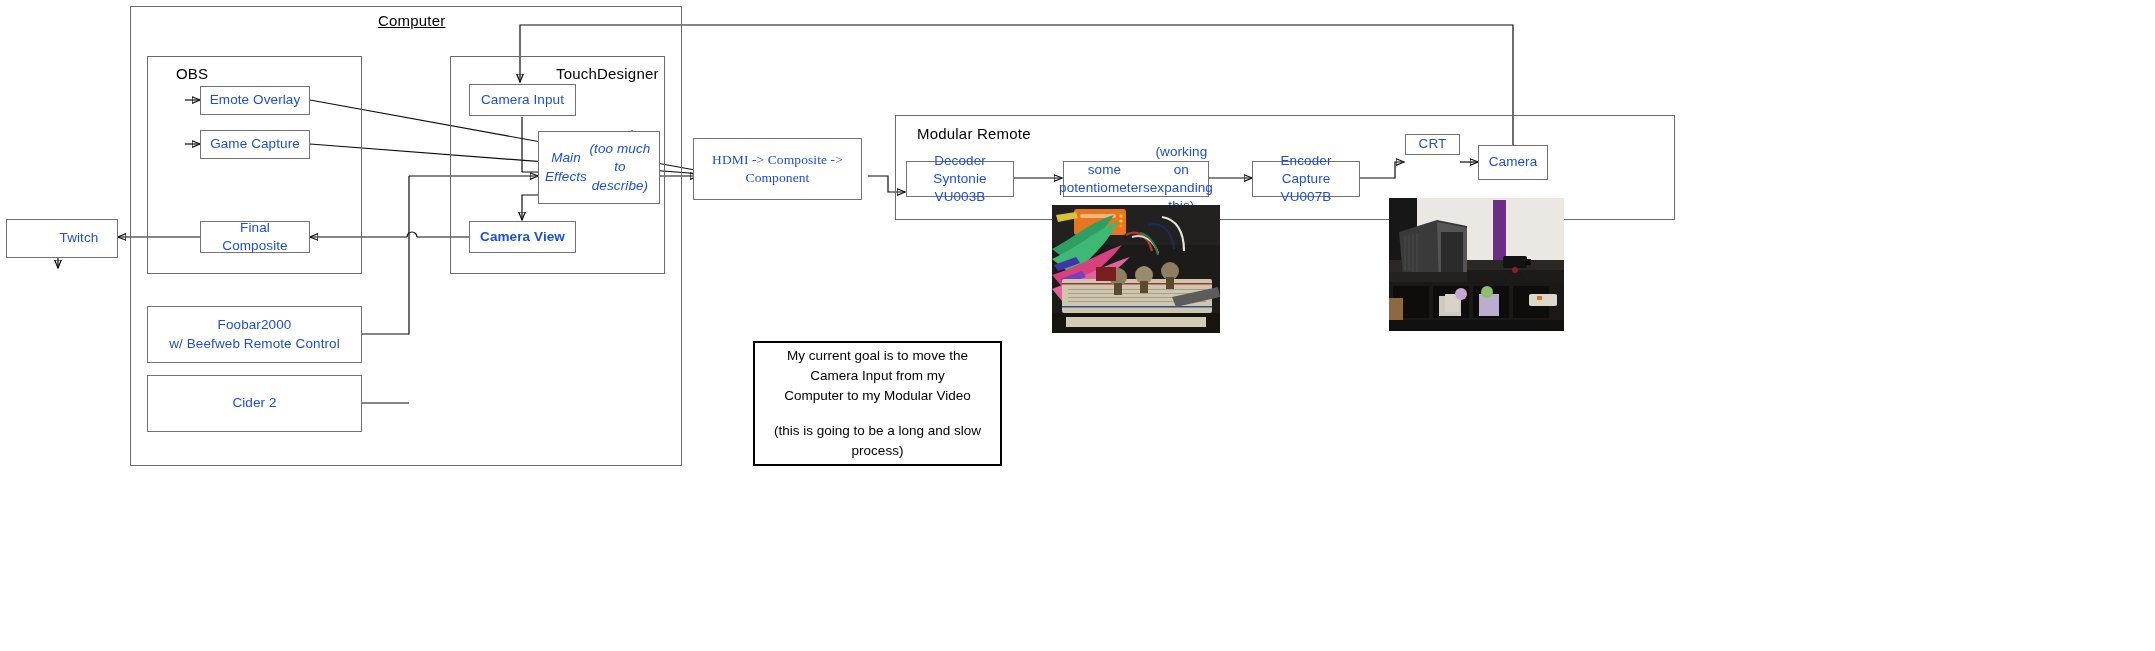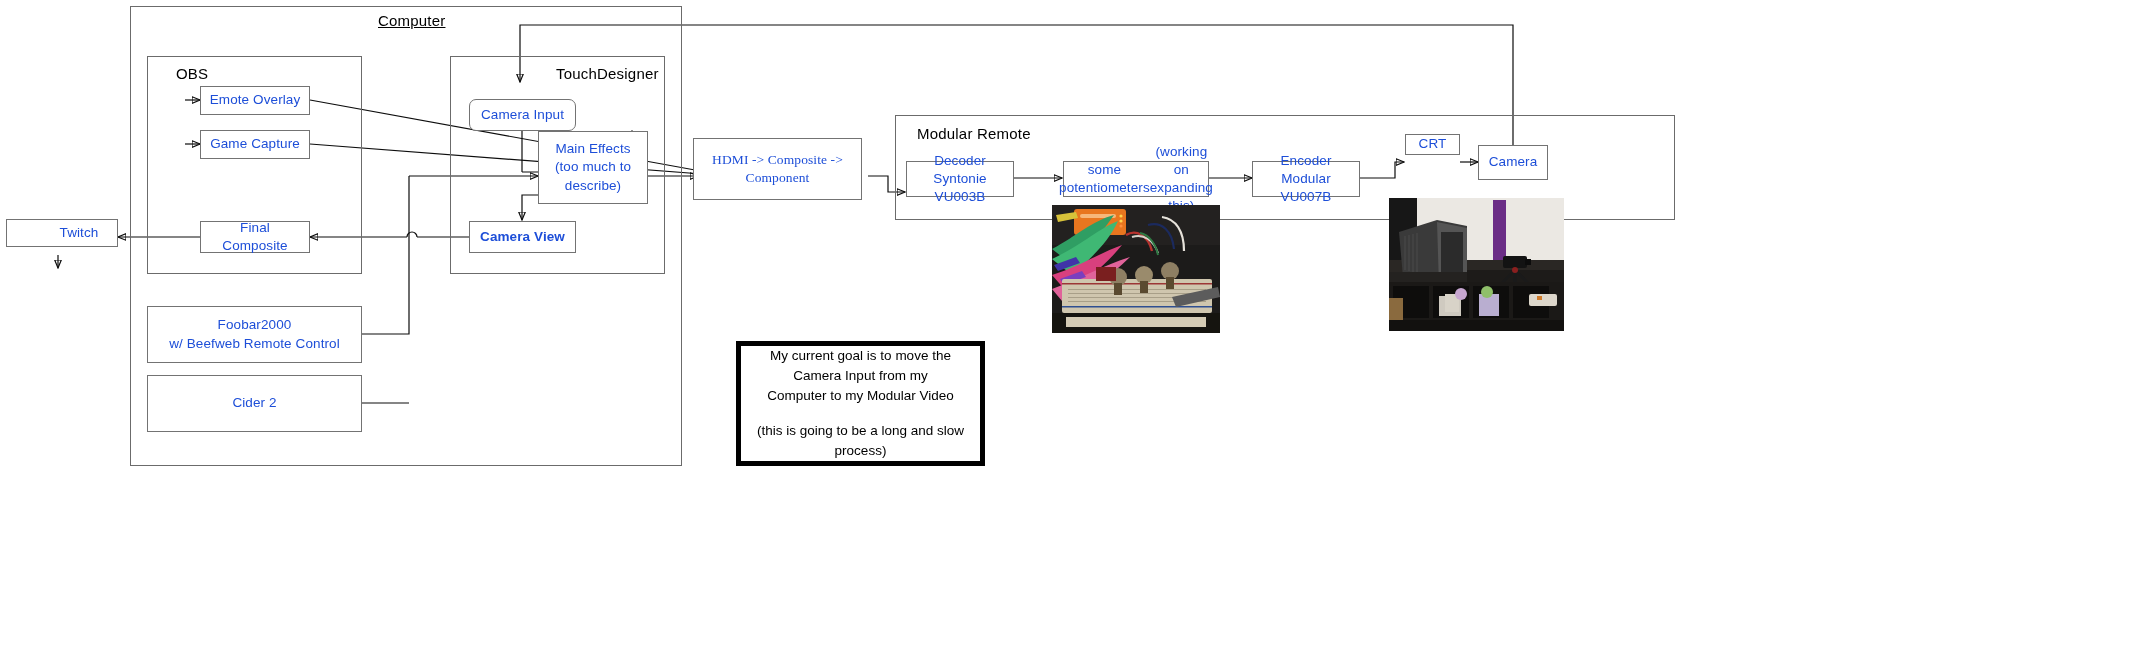--- a/index.html
+++ b/index.html
@@ -40,30 +40,31 @@
     text-align:center;
     font-size:13.5px;
     line-height:1.35;
     color:#1d4ed8;
     padding:2px 6px;
     letter-spacing:.1px;
   }
   .node .l2{display:block;}
   .note{
     position:absolute;
-    border:5px solid #000000;
+    border:2px solid #000000;
     background:#ffffff;
     box-sizing:border-box;
     display:flex;
     align-items:center;
     justify-content:center;
     text-align:center;
     font-size:13.5px;
     line-height:1.5;
     padding:10px 14px;
+    margin-left:17px;
   }
   
   #wires{
     position:absolute;
     left:0;top:0;
     width:2155px;height:651px;
     pointer-events:none;
   }
   #wires line,#wires path,#wires polyline{
     stroke:#0d0d0d;
@@ -156,54 +157,54 @@
 
   <div class="node" style="left:147px;top:306px;width:215px;height:57px;flex-direction:column;">
     <span>Foobar2000</span>
     <span class="l2">w/ Beefweb Remote Control</span>
   </div>
 
   <div class="node" style="left:147px;top:375px;width:215px;height:57px;">
     <span>Cider 2</span>
   </div>
 
-  <div class="node" style="left:469px;top:99px;width:107px;height:32px;border-radius:7px;">
+  <div class="node" style="left:469px;top:84px;width:107px;height:32px;">
     <span>Camera Input</span>
   </div>
 
-  <div class="node" style="left:538px;top:131px;width:110px;height:73px;flex-direction:column;">
+  <div class="node" style="left:538px;top:131px;width:122px;height:73px;flex-direction:row;font-style:italic;">
     <span>Main Effects</span>
     <span class="l2">(too much to describe)</span>
   </div>
 
   <div class="node" style="left:469px;top:221px;width:107px;height:32px;font-weight:bold;">
     <span>Camera View</span>
   </div>
 
-  <div class="node" style="left:6px;top:219px;width:112px;height:28px;padding-left:40px;">
+  <div class="node" style="left:6px;top:219px;width:112px;height:39px;padding-left:40px;">
     <span>Twitch</span>
   </div>
 
   <div class="node" style="left:693px;top:138px;width:169px;height:62px;font-family:Liberation Serif, serif;">
     <span>HDMI -&gt; Composite -&gt; Component</span>
   </div>
 
   <div class="node" style="left:906px;top:161px;width:108px;height:36px;flex-direction:column;">
     <span>Decoder</span>
     <span class="l2">Syntonie VU003B</span>
   </div>
 
   <div class="node" style="left:1063px;top:161px;width:146px;height:36px;flex-direction:row;">
     <span>some potentiometers</span>
     <span class="l2">(working on expanding this)</span>
   </div>
 
   <div class="node" style="left:1252px;top:161px;width:108px;height:36px;flex-direction:column;">
     <span>Encoder</span>
-    <span class="l2">Modular VU007B</span>
+    <span class="l2">Capture VU007B</span>
   </div>
 
   <div class="node" style="left:1405px;top:134px;width:55px;height:21px;">
     <span>CRT</span>
   </div>
 
   <div class="node" style="left:1478px;top:145px;width:70px;height:35px;">
     <span>Camera</span>
   </div>
 

